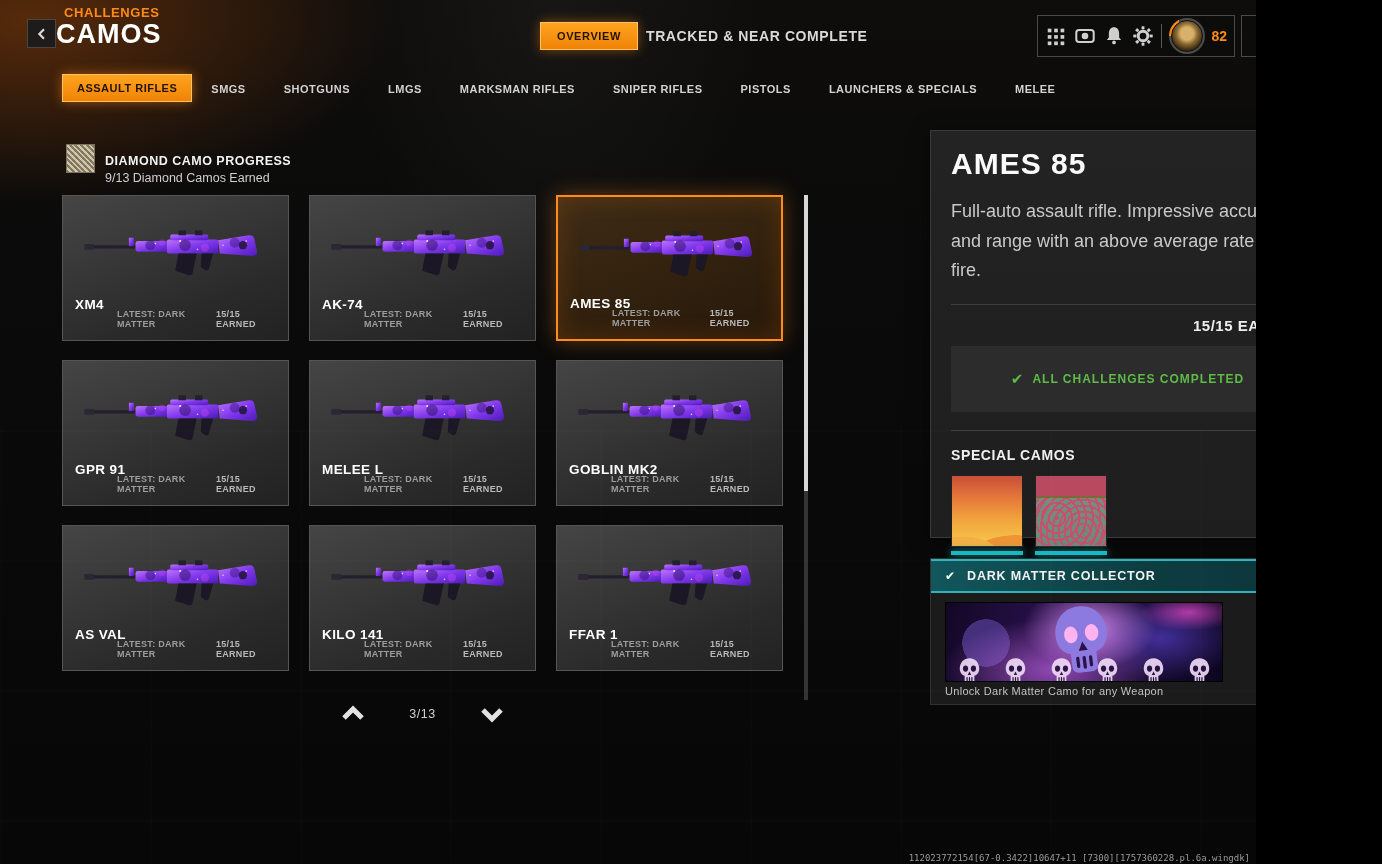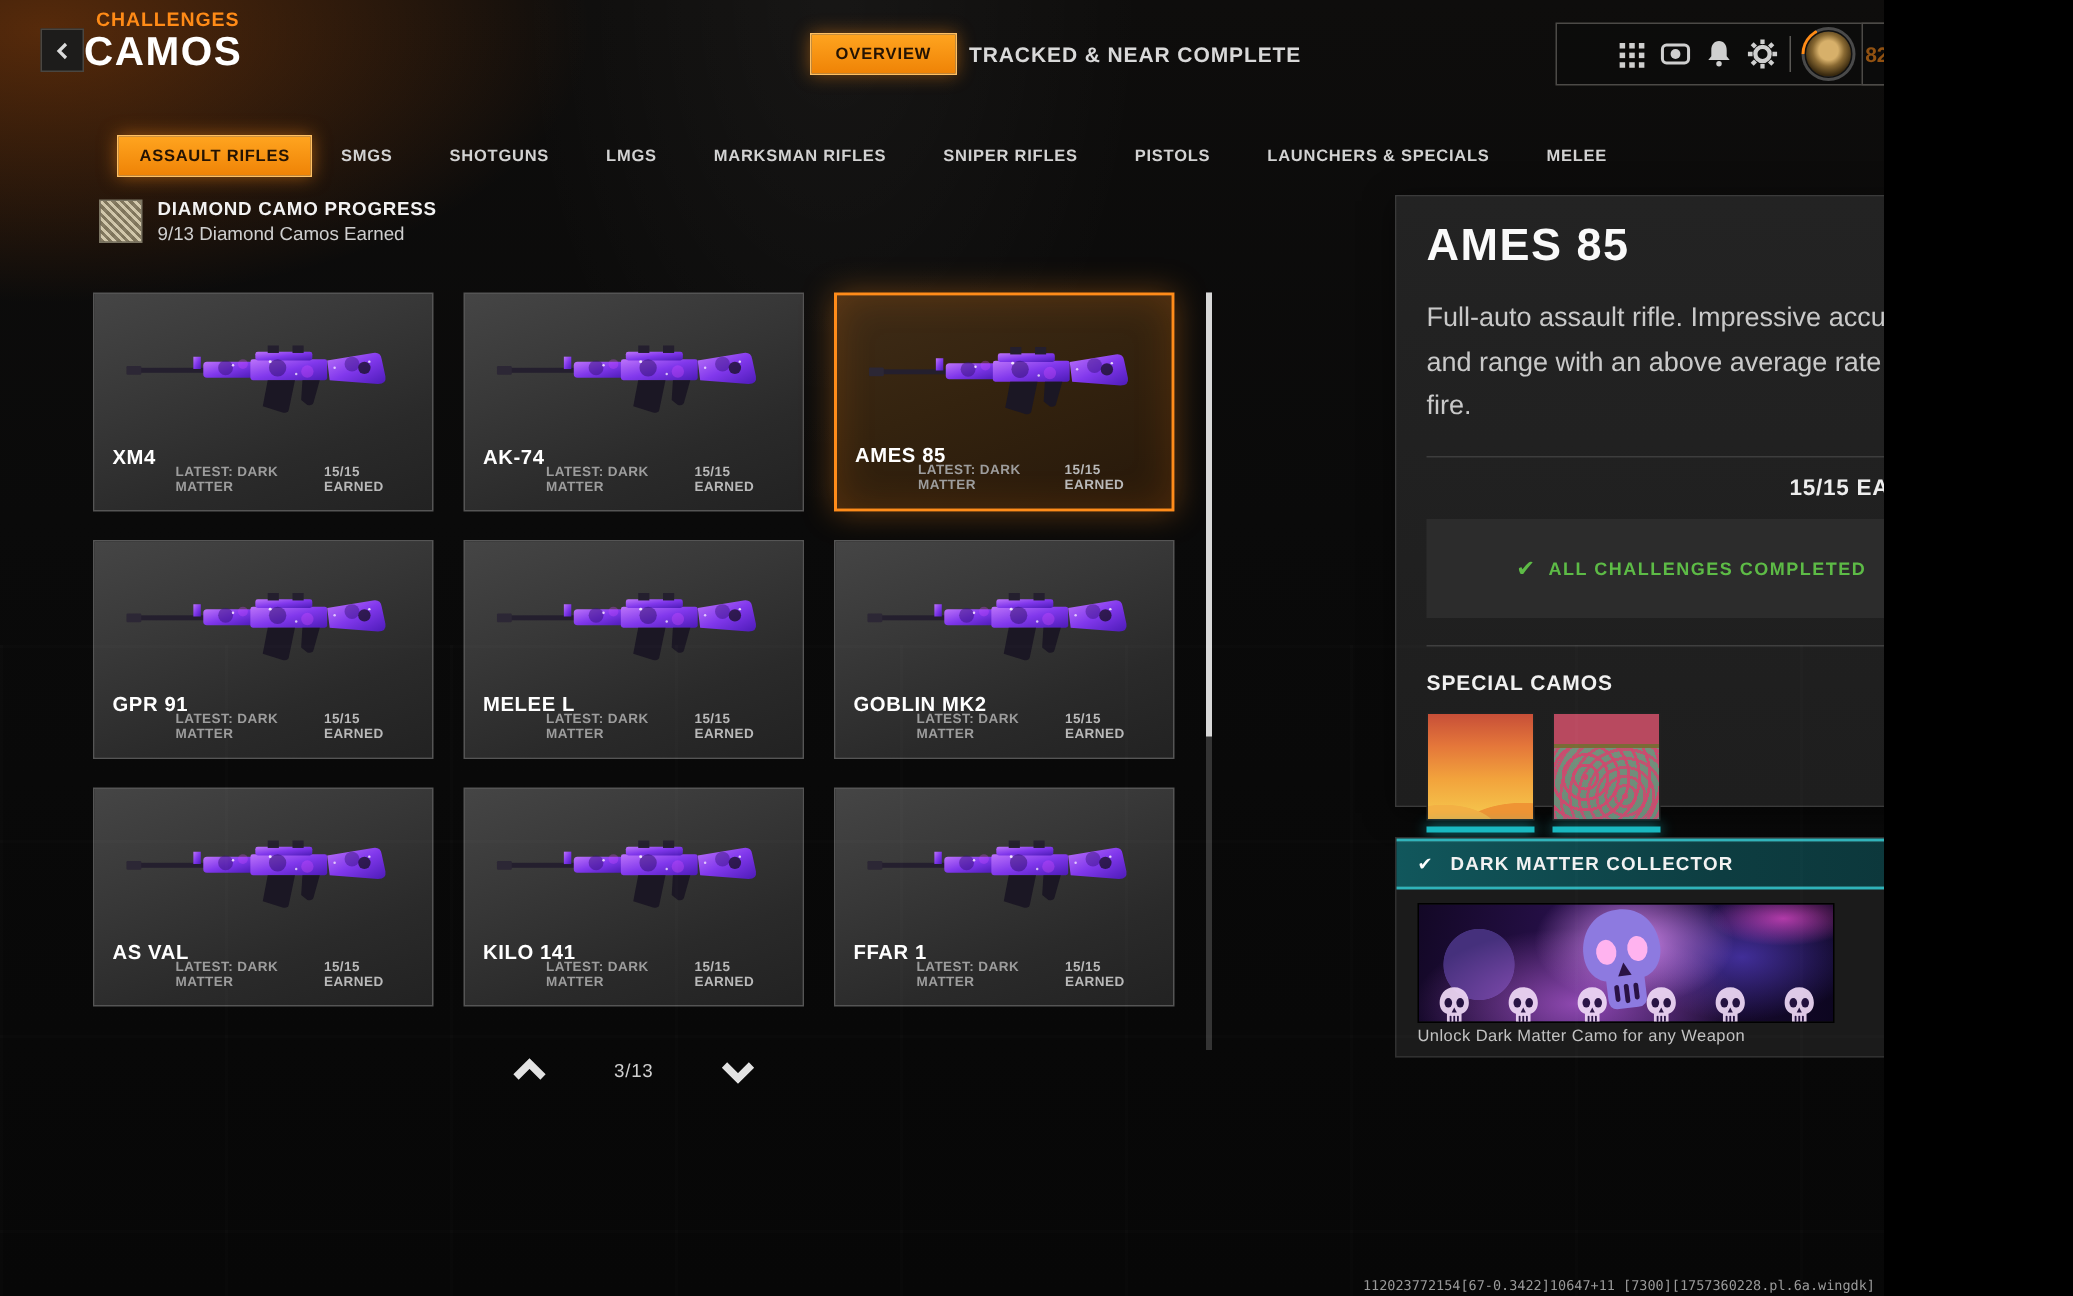--- a/index.html
+++ b/index.html
@@ -23,45 +23,45 @@
   
   .back-btn{position:absolute;left:27px;top:19px;width:27px;height:27px;background:#1d1c1b;
     border:1px solid #4a4641;display:flex;align-items:center;justify-content:center;cursor:pointer;}
   .eyebrow{position:absolute;left:64px;top:5px;font-size:13px;font-weight:bold;color:#ff8b17;letter-spacing:.6px;}
   .page-title{position:absolute;left:56px;top:19px;font-size:27px;font-weight:bold;color:#fff;letter-spacing:1px;}
   .overview-btn{position:absolute;left:540px;top:22px;height:26px;padding:0 16px;display:flex;align-items:center;
     background:linear-gradient(180deg,#ffa41f,#ef8306);border:1px solid #ffc063;color:#241303;
     font-size:11px;font-weight:bold;letter-spacing:.6px;box-shadow:0 0 12px rgba(255,140,20,.45);cursor:pointer;}
   .tracked-tab{position:absolute;left:646px;top:28px;font-size:14px;font-weight:bold;color:#d9d9d9;letter-spacing:.6px;cursor:pointer;}
   .hud-box{position:absolute;top:15px;height:40px;display:flex;align-items:center;
-    border:1px solid #4c4a47;background:rgba(10,10,10,.45);padding-left:32px;}
+    border:1px solid #4c4a47;background:rgba(10,10,10,.45);}
   .hud-box.icons{left:1037px;width:196px;justify-content:space-evenly;}
   .hud-box.party{left:1241px;width:89px;justify-content:space-evenly;}
   .hud-ic{width:22px;height:22px;display:block;cursor:pointer;}
   .hud-div{width:1px;height:24px;background:#5a5855;}
   .emblem-ring{width:36px;height:36px;border-radius:50%;padding:2px;box-sizing:border-box;cursor:pointer;
     background:conic-gradient(from -90deg,#ff8b17 0 62deg,#4a4a4a 62deg 360deg);}
   .emblem{width:100%;height:100%;border-radius:50%;
     background:radial-gradient(circle at 50% 42%,#d7b06a 0 28%,#8a6a33 46%,#3a2a10 72%,#191005 100%);
     border:1px solid #111;box-sizing:border-box;}
   .level-num{font-size:14px;font-weight:bold;color:#ff8b17;}
   .party-num{font-size:14px;font-weight:bold;color:#e8e8e8;}
   
-  .tabs{position:absolute;left:62px;top:90px;display:flex;align-items:center;margin-left:16px;}
+  .tabs{position:absolute;left:62px;top:74px;display:flex;align-items:flex-end;}
   .tab{height:26px;display:flex;align-items:center;padding:0 19px;font-size:11px;font-weight:bold;
     color:#d2d2d2;letter-spacing:.5px;cursor:pointer;white-space:nowrap;}
   .tab.active{background:linear-gradient(180deg,#ffa41f,#ef8306);color:#241303;border:1px solid #ffc063;
     box-shadow:0 0 12px rgba(255,140,20,.5);padding:0 14px;}
   
   .prog{position:absolute;left:66px;top:132px;display:flex;align-items:center;gap:10px;}
   .prog-swatch{width:27px;height:27px;border:1px solid #7a7462;
     background:
       repeating-linear-gradient(45deg, rgba(120,110,86,.85) 0 2px, rgba(210,200,172,.9) 2px 4px),
       repeating-linear-gradient(-45deg, #d6ccb0 0 3px, #a39878 3px 6px);}
-  .prog-title{font-size:12.5px;font-weight:bold;color:#f2f2f2;letter-spacing:.5px;}
+  .prog-title{font-size:12.5px;font-weight:bold;color:#f2f2f2;letter-spacing:.5px;margin-top:22px;}
   .prog-sub{font-size:12.5px;color:#cfcfcf;margin-top:3px;}
   
   .grid{position:absolute;left:62px;top:195px;display:grid;grid-template-columns:repeat(3,227px);gap:19px 20px;}
   .card{position:relative;width:227px;height:146px;box-sizing:border-box;cursor:pointer;
     background:linear-gradient(160deg,#454545 0%,#383838 35%,#2a2a2a 70%,#222 100%);
     border:1px solid #555;}
   .card.sel{border:2px solid #ff8c1a;
     background:linear-gradient(160deg,#3f2c17 0%,#34230f 45%,#26180a 100%);
     box-shadow:0 0 20px rgba(255,140,26,.35), inset 0 0 26px rgba(255,120,10,.18);}
   .rifle{position:absolute;left:18px;top:16px;width:190px;height:78px;}

